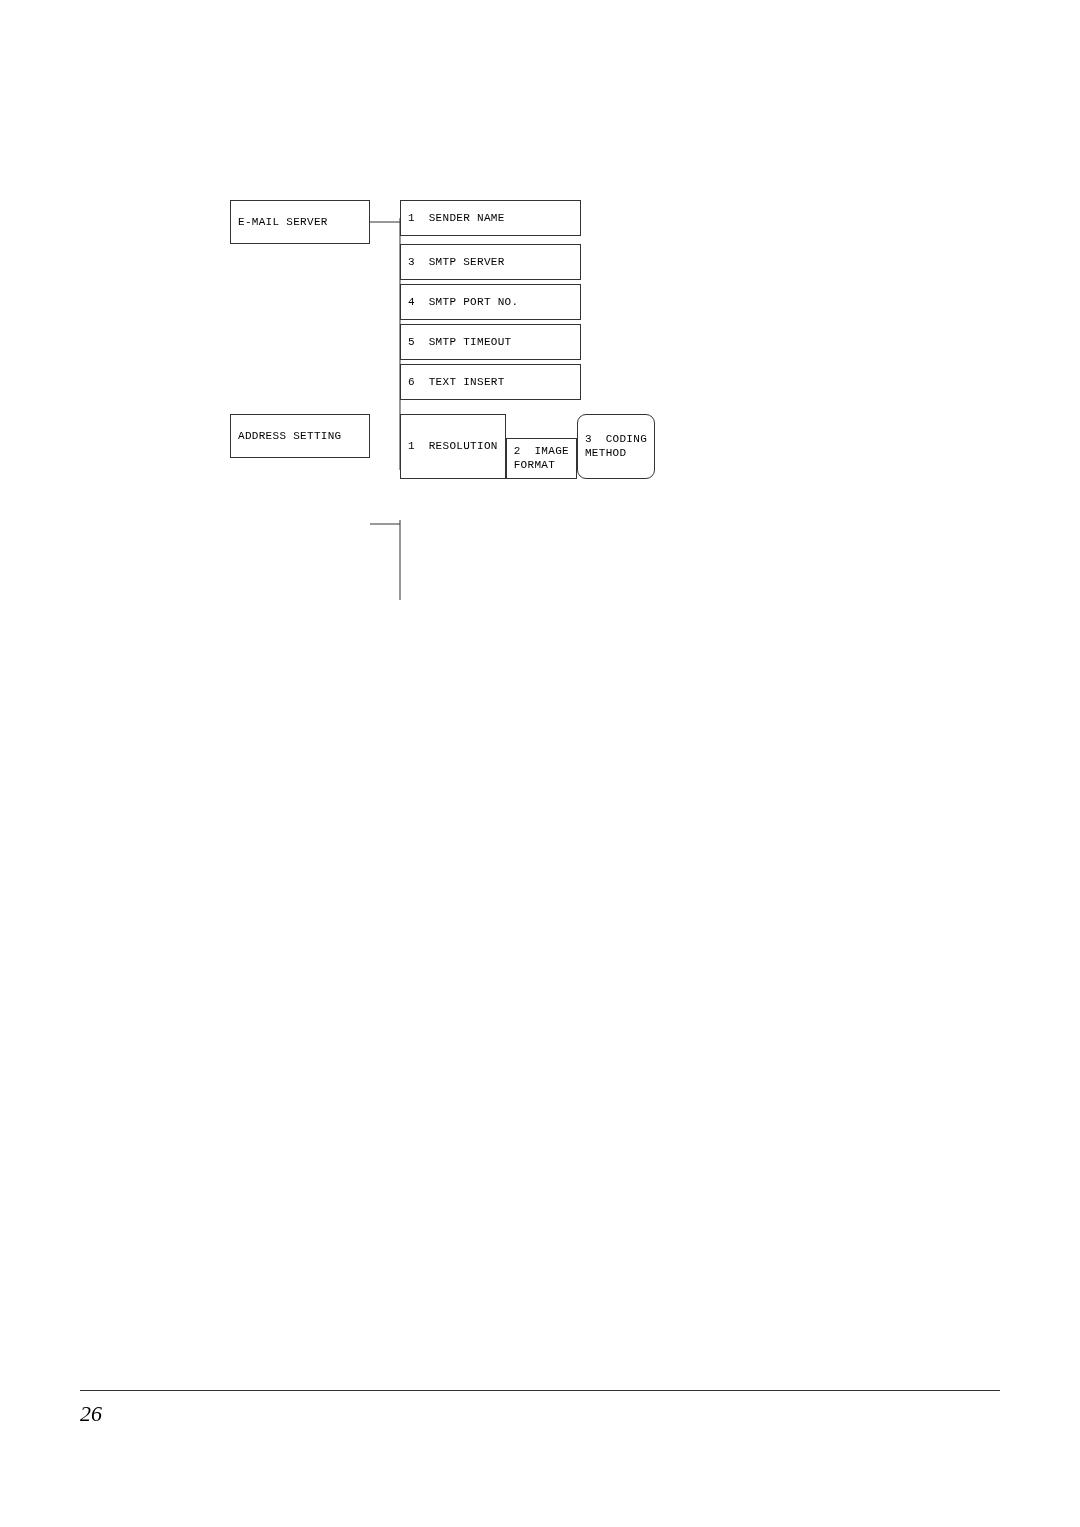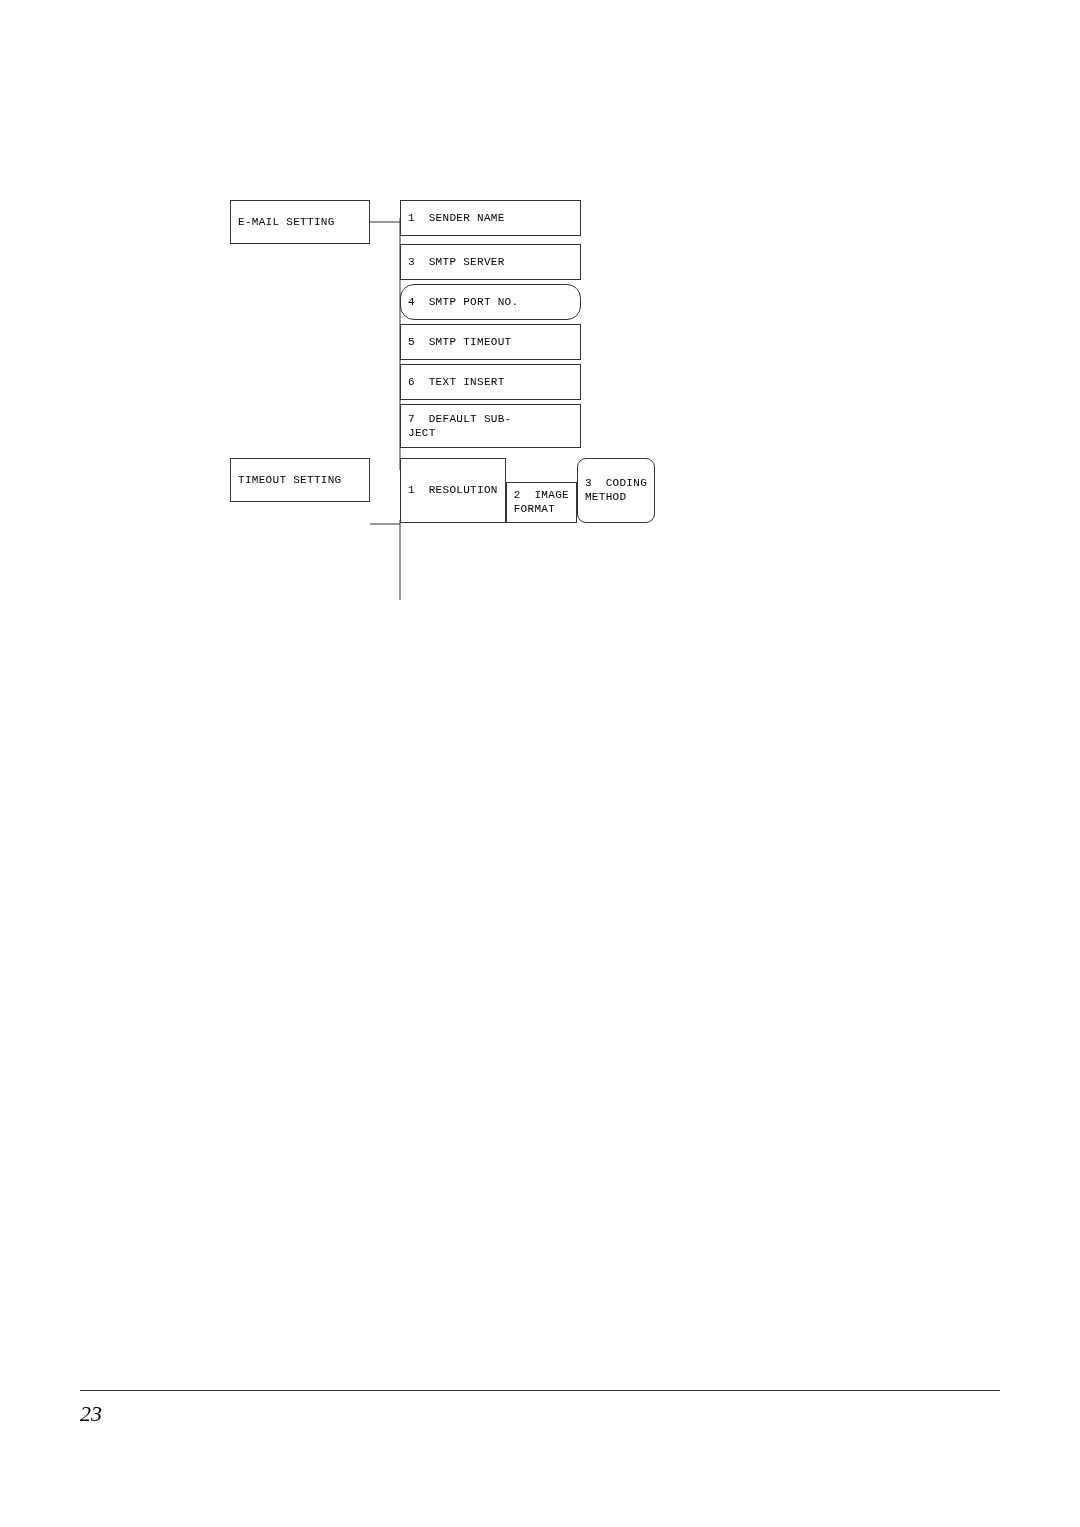--- a/index.html
+++ b/index.html
@@ -71,52 +71,51 @@
 </head>
 <body>
 
 <div class="page-content">
 
   <div class="diagram-container">
 
     <div style="display:flex; flex-direction:row; align-items:flex-start; margin-bottom: 0;">
 
       <div style="display:flex; flex-direction:column; width:140px;">
-        <div class="cell" style="min-height:44px;">E-MAIL SETTING</div>
+        <div class="cell" style="min-height:44px;">E-MAIL SERVER</div>
 
         <div style="flex:1;"></div>
       </div>
 
       <div style="width:30px; position:relative; align-self:stretch;">
         
         
         
       </div>
 
       <div style="display:flex; flex-direction:column; width:181px;">
         <div class="cell" style="min-height:36px;">1&nbsp;&nbsp;SENDER NAME</div>
         <div style="height:4px;"></div>
         <div style="height:4px;"></div>
         <div class="cell" style="min-height:36px;">3&nbsp;&nbsp;SMTP SERVER</div>
         <div style="height:4px;"></div>
-        <div class="cell" style="min-height:36px;border-radius:14px;">4&nbsp;&nbsp;SMTP PORT NO.</div>
+        <div class="cell" style="min-height:36px;">4&nbsp;&nbsp;SMTP PORT NO.</div>
         <div style="height:4px;"></div>
         <div class="cell" style="min-height:36px;">5&nbsp;&nbsp;SMTP TIMEOUT</div>
         <div style="height:4px;"></div>
         <div class="cell" style="min-height:36px;">6&nbsp;&nbsp;TEXT INSERT</div>
         <div style="height:4px;"></div>
-        <div class="cell" style="min-height:44px;">7&nbsp;&nbsp;DEFAULT SUB-<br>JECT</div>
       </div>
     </div>
 
     <div style="height:10px;"></div>
 
     <div style="display:flex; flex-direction:row; align-items:flex-start;">
       <div style="display:flex; flex-direction:column; width:140px;">
-        <div class="cell" style="min-height:44px;">TIMEOUT SETTING</div>
+        <div class="cell" style="min-height:44px;">ADDRESS SETTING</div>
       </div>
 
       <div style="width:30px;"></div>
 
       <div style="display:flex; flex-direction:row; width:155px;">
         <div class="cell" style="min-height:36px;">1&nbsp;&nbsp;RESOLUTION</div>
         <div style="height:4px;"></div>
         <div class="cell" style="min-height:36px;margin-top:24px;">2&nbsp;&nbsp;IMAGE FORMAT</div>
         <div style="height:4px;"></div>
         <div class="cell" style="min-height:36px;border-radius:9px;">3&nbsp;&nbsp;CODING METHOD</div>
@@ -134,16 +133,16 @@
     <line x1="170" y1="18" x2="170" y2="18" stroke="#333" stroke-width="1"></line>
 
     <line x1="170" y1="18" x2="170" y2="18" stroke="#333" stroke-width="1"></line>
 
     <line x1="140" y1="324" x2="170" y2="324" stroke="#333" stroke-width="1"></line>
 
     <line x1="170" y1="320" x2="170" y2="400" stroke="#333" stroke-width="1"></line>
   </svg>
 
   <div class="footer">
-    <span class="footer-page-num">23</span>
+    <span class="footer-page-num">26</span>
   </div>
 
 </div>
 
 </body></html>

